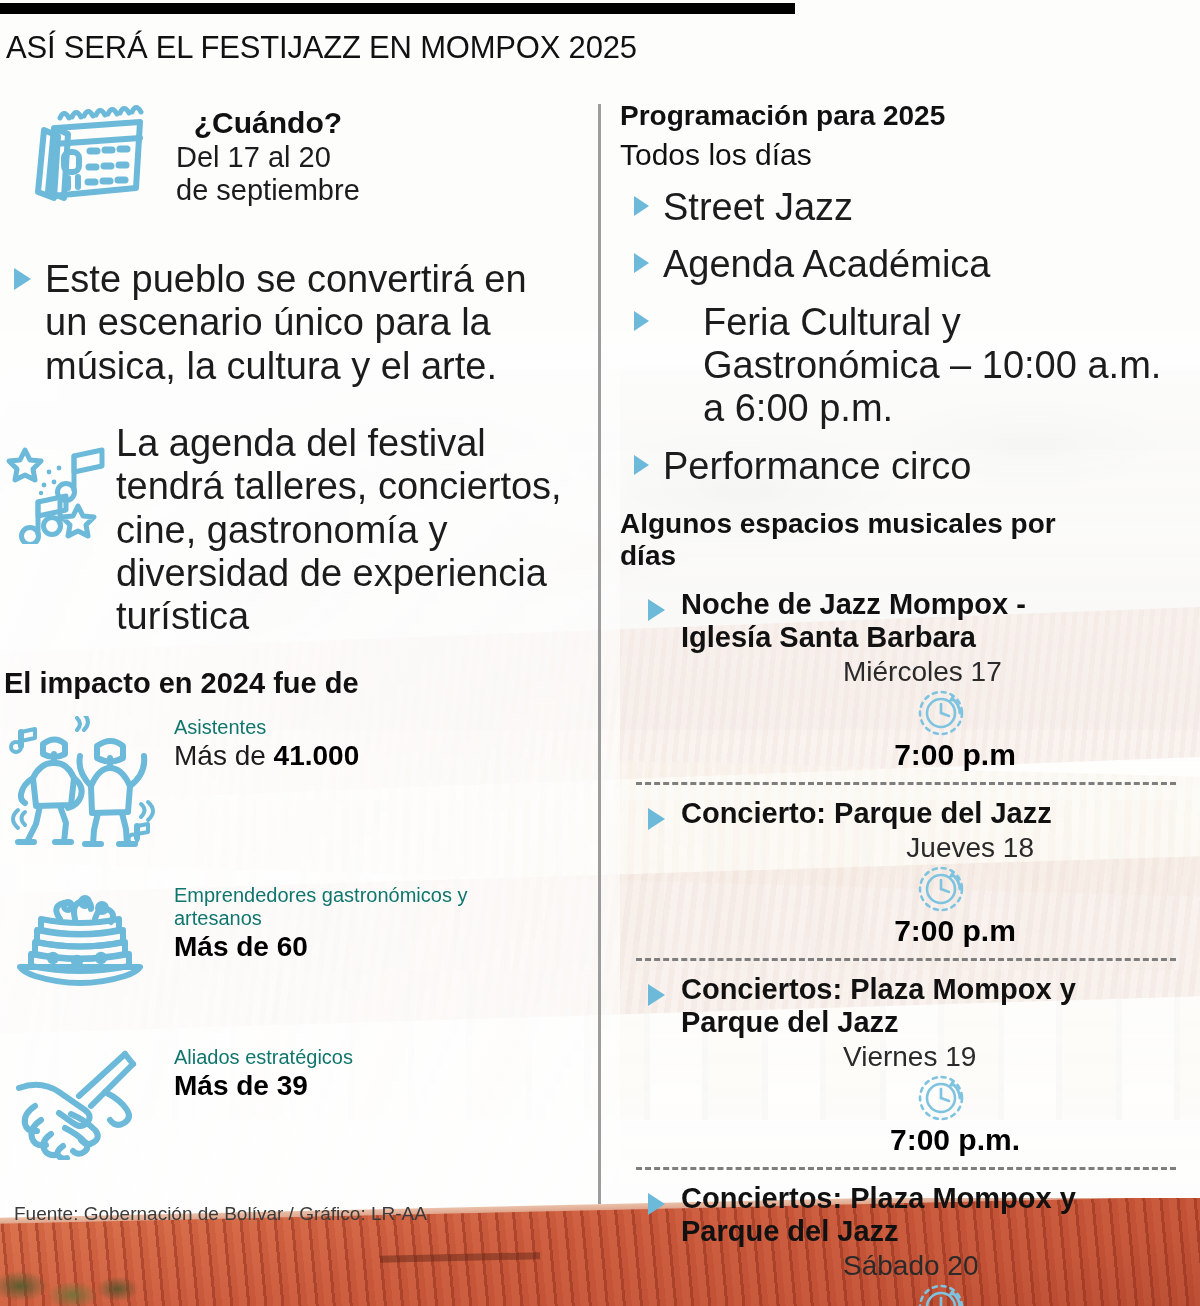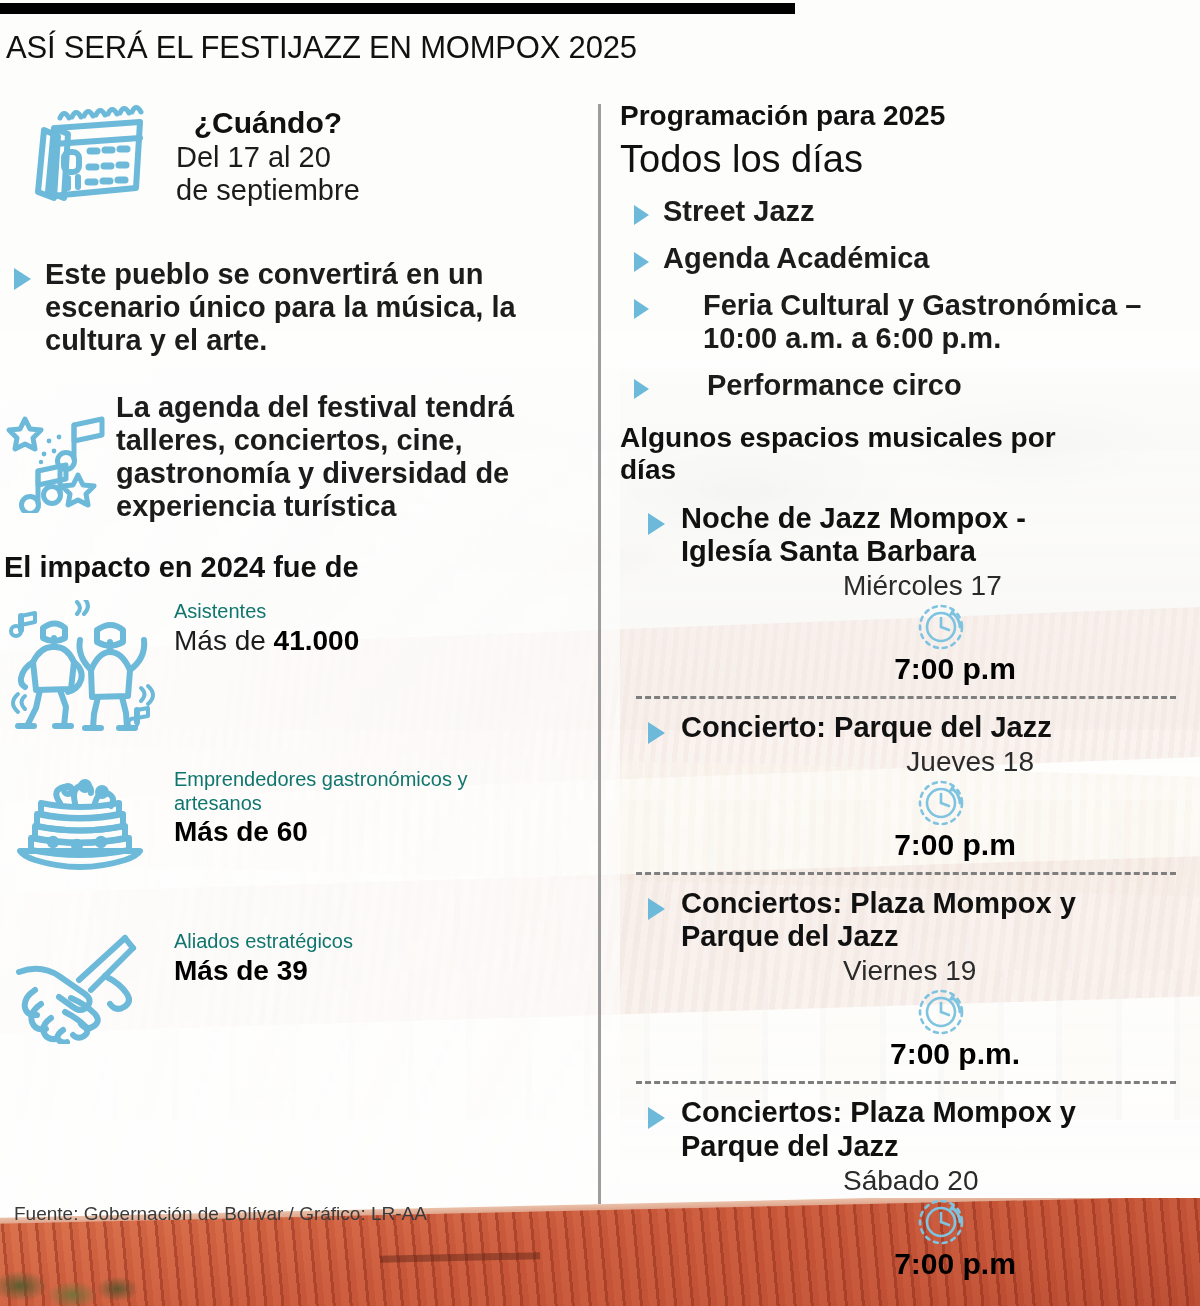--- a/index.html
+++ b/index.html
@@ -146,21 +146,21 @@
 
   .vdivider {
     position:absolute; left:598px; top:104px; width:3px; height:1100px;
     background:#8c8c8c; z-index:4; opacity:.85;
   }
 
   
   .row { display:flex; align-items:flex-start; }
   .icon-cell { flex:0 0 auto; display:flex; align-items:center; justify-content:center; }
   .t-reg {
-    font-size:29px; font-weight:bold; color:#1c1c1c;
+    font-size:38px; font-weight:normal; color:#1c1c1c;
     line-height:1.14; font-stretch:semi-condensed;
   }
 
   
   .when-block { display:flex; align-items:flex-start; padding-left:24px; }
   .when-text { margin-left:24px; margin-top:6px; }
   .when-q { font-size:30px; font-weight:600; color:#111; line-height:1.16;text-align:center; }
   .when-d { font-size:29px; color:#1c1c1c; line-height:1.16; }
 
   
@@ -187,21 +187,21 @@
   .stat-value b { font-weight:bold; color:#000; }
 
   
   .source {
     position:absolute; left:14px; top:1203px;
     font-size:19px; color:#3a3a3a; z-index:6;
   }
 
   
   .prog-title { font-size:28px; font-weight:bold; color:#111; }
-  .prog-sub   { font-size:38px; color:#111; margin-top:6px; }
+  .prog-sub   { font-size:30px; color:#111; margin-top:6px; }
 
   .sched-item { position:relative; padding-top:12px; }
   .sched-head { display:flex; align-items:flex-start; }
   .sched-head .bullet { margin-top:11px; margin-right:16px; margin-left:28px; }
   .sched-name {
     font-size:29px; font-weight:600; color:#111; line-height:1.14;
   }
   .sched-when {
     display:flex; align-items:center; margin-left:72px; margin-top:2px;flex-direction:column;
   }
@@ -421,21 +421,21 @@
         <div class="t-reg">Street Jazz</div>
       </div>
       <div class="b-row" style="margin-top:14px;">
         <span class="bullet bullet-sm"></span>
         <div class="t-reg">Agenda Académica</div>
       </div>
       <div class="b-row" style="margin-top:14px;gap:40px;">
         <span class="bullet bullet-sm"></span>
         <div class="t-reg" style="width:470px;">Feria Cultural y Gastronómica – 10:00 a.m. a 6:00 p.m.</div>
       </div>
-      <div class="b-row" style="margin-top:14px;gap:44px;">
+      <div class="b-row" style="margin-top:14px;">
         <span class="bullet bullet-sm"></span>
         <div class="t-reg">Performance circo</div>
       </div>
     </div>
 
     <div class="prog-title" style="margin-top:20px; width:470px;">Algunos espacios musicales por días</div>
 
     <div class="sched-item" style="padding-top:16px;">
       <div class="sched-head">
         <span class="bullet"></span>

